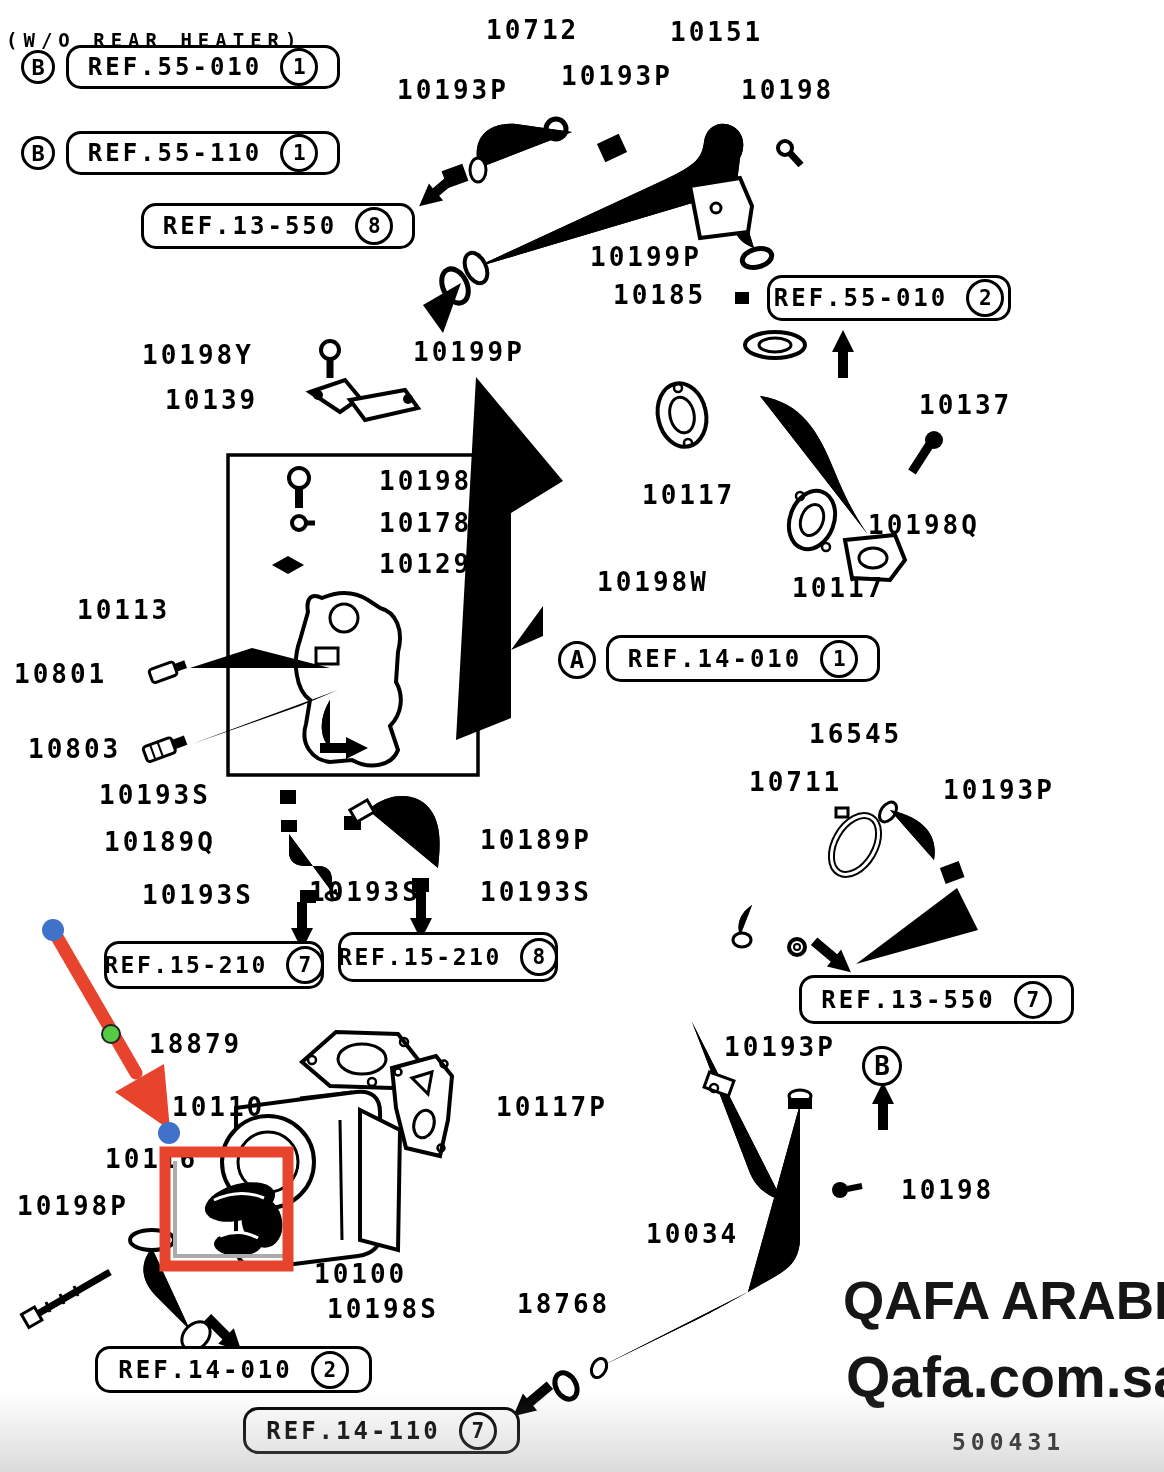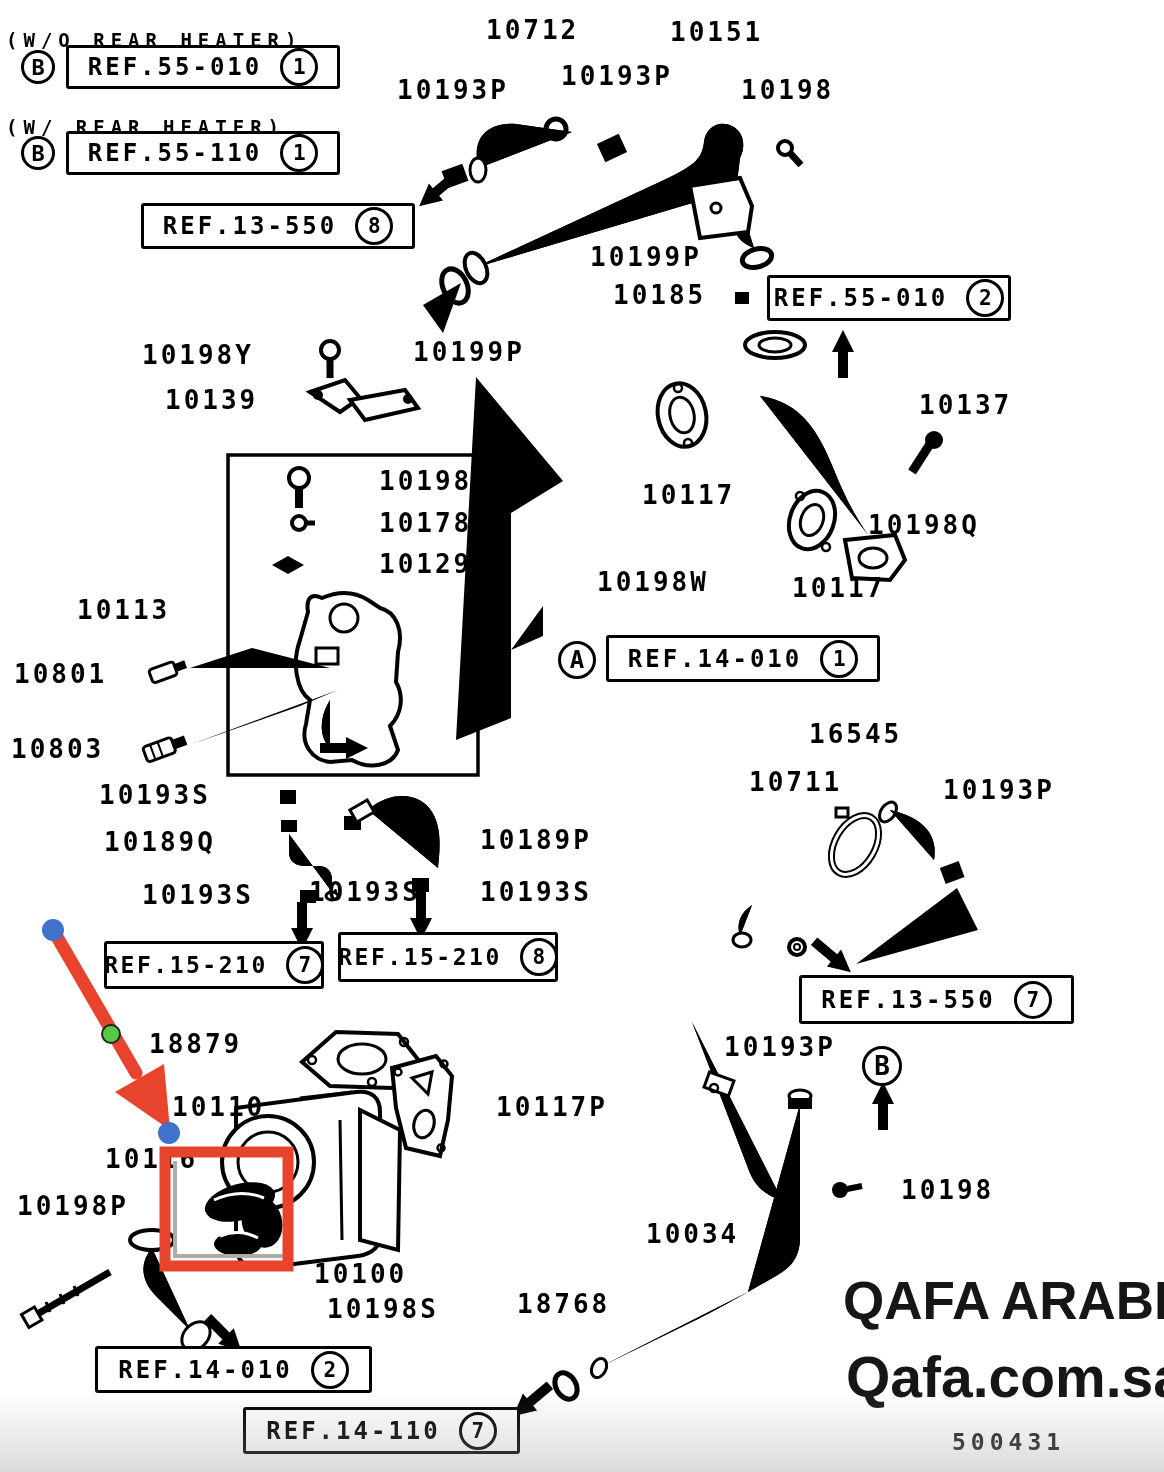--- a/index.html
+++ b/index.html
@@ -4,21 +4,21 @@
 <style>
   html,body{margin:0;padding:0;background:#fff;}
   #stage{position:relative;width:1164px;height:1472px;background:#ffffff;overflow:hidden;
          font-family:"DejaVu Sans Mono", monospace;}
   svg{position:absolute;left:0;top:0;}
   #art{z-index:1;}
   #labels{position:absolute;left:0;top:0;width:100%;height:100%;z-index:10;}
   .pl{position:absolute;font-weight:700;font-size:26px;letter-spacing:3px;color:#000;white-space:nowrap;line-height:1;}
   .note{position:absolute;font-weight:700;font-size:19px;letter-spacing:6px;color:#000;white-space:nowrap;line-height:1;margin-top:27px;}
   .refbox{position:absolute;display:flex;align-items:center;justify-content:center;gap:18px;
-          border:3.5px solid #000;border-radius:3px;background:#fff;box-sizing:border-box;
+          border:3.5px solid #000;border-radius:15px;background:#fff;box-sizing:border-box;
           font-weight:700;font-size:24px;letter-spacing:3px;color:#000;white-space:nowrap;}
   .refbox.small{font-size:23px;letter-spacing:2.5px;}
   .refnum{display:flex;align-items:center;justify-content:center;flex:0 0 auto;
           width:32px;height:32px;border:3px solid #000;border-radius:50%;
           font-size:21px;letter-spacing:0;background:#fff;}
   .ccircle{position:absolute;display:flex;align-items:center;justify-content:center;
            border:3px solid #000;border-radius:50%;background:#fff;font-weight:700;color:#000;
            box-sizing:border-box;letter-spacing:0;}
   #overlay{z-index:50;pointer-events:none;}
   .wm{position:absolute;font-family:"Liberation Sans", sans-serif;color:#161616;z-index:8;white-space:nowrap;}
@@ -277,21 +277,20 @@
       <use href="#arr" transform="translate(421,918) rotate(90)"></use>
       <use href="#arr" transform="translate(834,958) rotate(40)"></use>
       <use href="#arr" transform="translate(883,1104) rotate(-90)"></use>
       <use href="#arr" transform="translate(226,1336) rotate(45)"></use>
       <use href="#arr" transform="translate(530,1402) rotate(140)"></use>
     </g>
   </svg>
 
   <div id="labels">
     <div class="note" style="left:6px;top:4px">(W/O REAR HEATER)</div>
-    <div class="note" style="left:6px;top:91px">(W/ REAR HEATER)</div>
 
     <div class="ccircle" style="left:21px;top:50px;width:34px;height:34px;font-size:22px">B</div>
     <div class="refbox" style="left:66px;top:45px;width:274px;height:44px">
         <span>REF.55-010</span>
         <span class="refnum">1</span>
       </div>
     <div class="ccircle" style="left:21px;top:136px;width:34px;height:34px;font-size:22px">B</div>
     <div class="refbox" style="left:66px;top:131px;width:274px;height:44px">
         <span>REF.55-110</span>
         <span class="refnum">1</span>
@@ -340,21 +339,21 @@
     <div class="pl" style="left:590px;top:244px">10199P</div>
     <div class="pl" style="left:613px;top:282px">10185</div>
     <div class="pl" style="left:142px;top:342px">10198Y</div>
     <div class="pl" style="left:165px;top:387px">10139</div>
     <div class="pl" style="left:413px;top:339px">10199P</div>
     <div class="pl" style="left:379px;top:468px">10198T</div>
     <div class="pl" style="left:379px;top:510px">10178</div>
     <div class="pl" style="left:379px;top:551px">10129</div>
     <div class="pl" style="left:77px;top:597px">10113</div>
     <div class="pl" style="left:14px;top:661px">10801</div>
-    <div class="pl" style="left:11px;top:736px">10803</div>
+    <div class="pl" style="left:28px;top:736px">10803</div>
     <div class="pl" style="left:597px;top:569px">10198W</div>
     <div class="pl" style="left:642px;top:482px">10117</div>
     <div class="pl" style="left:792px;top:575px">10117</div>
     <div class="pl" style="left:868px;top:512px">10198Q</div>
     <div class="pl" style="left:919px;top:392px">10137</div>
     <div class="pl" style="left:99px;top:782px">10193S</div>
     <div class="pl" style="left:104px;top:829px">10189Q</div>
     <div class="pl" style="left:142px;top:882px">10193S</div>
     <div class="pl" style="left:309px;top:879px">10193S</div>
     <div class="pl" style="left:480px;top:827px">10189P</div>

